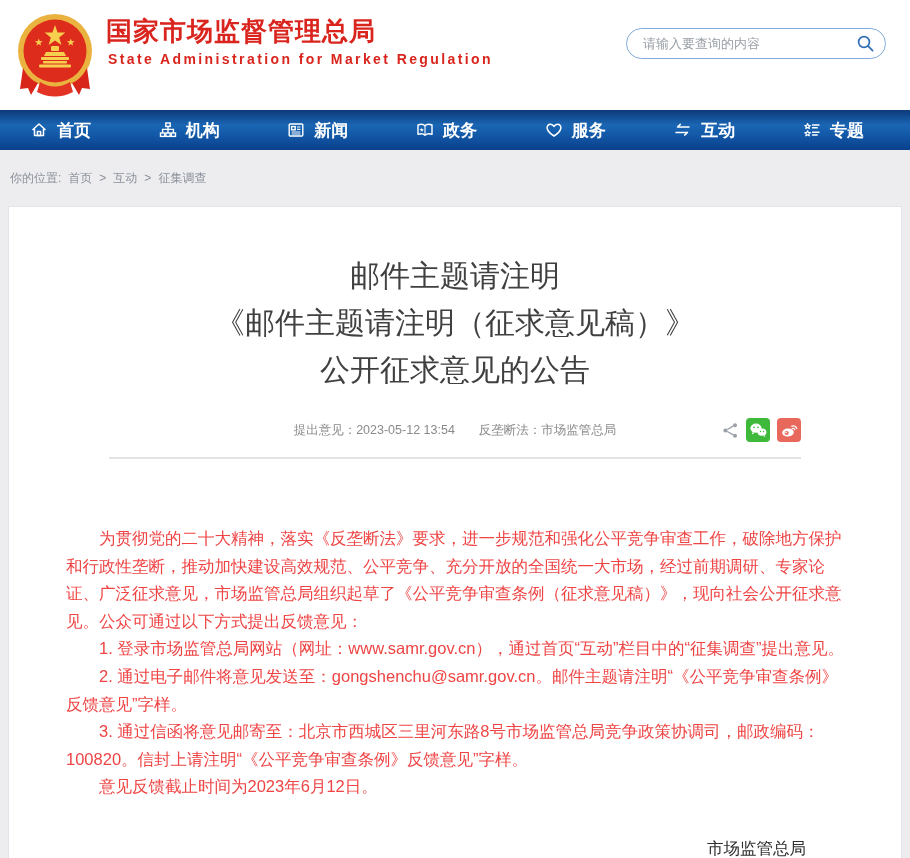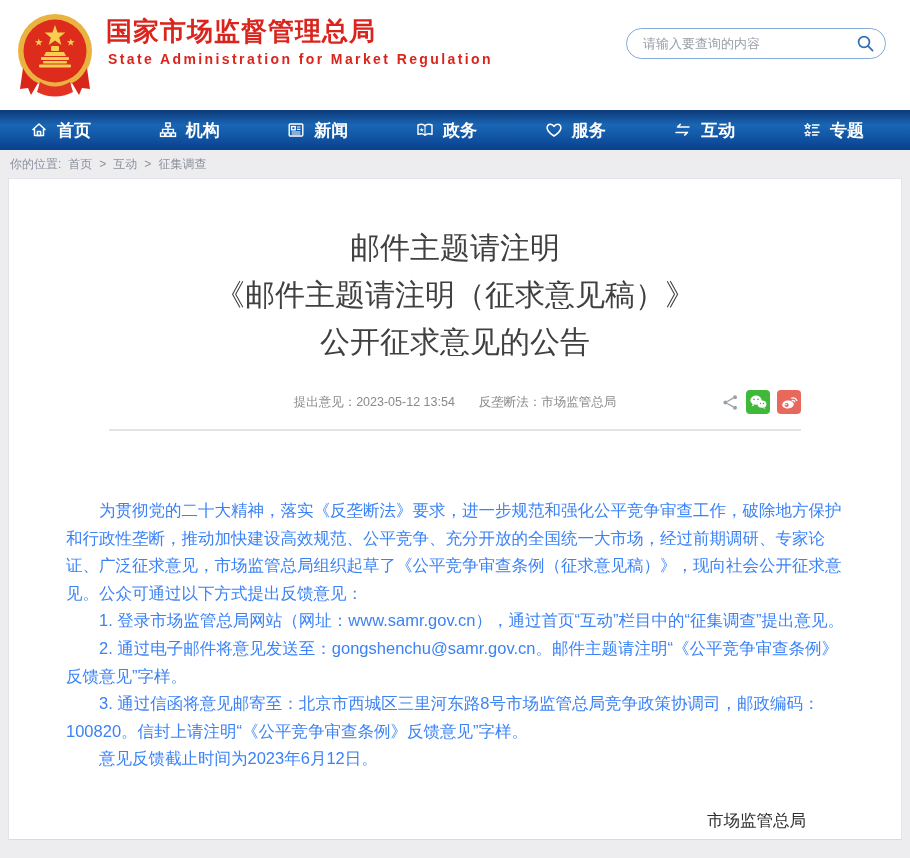--- a/index.html
+++ b/index.html
@@ -41,21 +41,21 @@
     display:flex; align-items:center; justify-content:space-between;
     padding:0 46px 0 30px;
   }
   .nav-item {
     display:flex; align-items:center; gap:9px;
     color:#fff; font-size:17px; font-weight:700; cursor:pointer; white-space:nowrap;
   }
   .nav-ic { display:flex; align-items:center; }
   
   .breadcrumb {
-    height:28px; display:flex; align-items:center; gap:7px;
+    height:56px; display:flex; align-items:center; gap:7px;
     padding-left:10px; font-size:12px; color:#8b909b;
   }
   .breadcrumb .crumb-link { cursor:pointer; }
   
   .card {
     margin:0 8px; height:662px; overflow:hidden;
     background:#fff; border:1px solid #e3e3e9; border-bottom:1px solid #d9d9df;
   }
   .article-title {
     margin:45px 40px 0; text-align:center;
@@ -72,21 +72,21 @@
     display:flex; align-items:center; gap:7px;
   }
   .share-plain { display:flex; align-items:center; cursor:pointer; }
   .share-box {
     width:24px; height:24px; border-radius:4px;
     display:flex; align-items:center; justify-content:center; cursor:pointer;
   }
   .share-box.wechat { background:#3eb93a; }
   .share-box.weibo  { background:#e8695c; }
   .divider { margin:14px 100px 0; border-top:2px solid #e4e4e4; }
-  .body-text { margin:66px 57px 0; font-size:16.5px; color:#3b82f6; line-height:27.6px; }
+  .body-text { margin:66px 57px 0; font-size:16.5px; color:#ef4444; line-height:27.6px; }
   .body-text p { margin:0; text-indent:2em; }
   .signature { margin:32px 95px 0 0; text-align:right; font-size:16.5px; color:#2e2e2e; line-height:30px; }
 </style>
 </head>
 <body>
 
 <div class="page">
 
   <header class="site-header">
     <div class="emblem">

